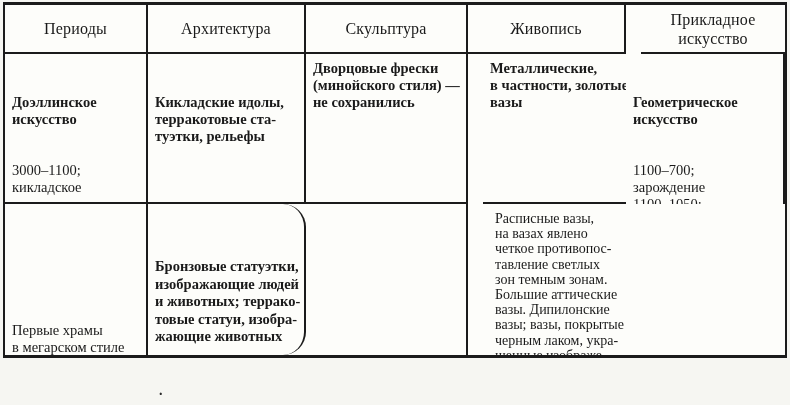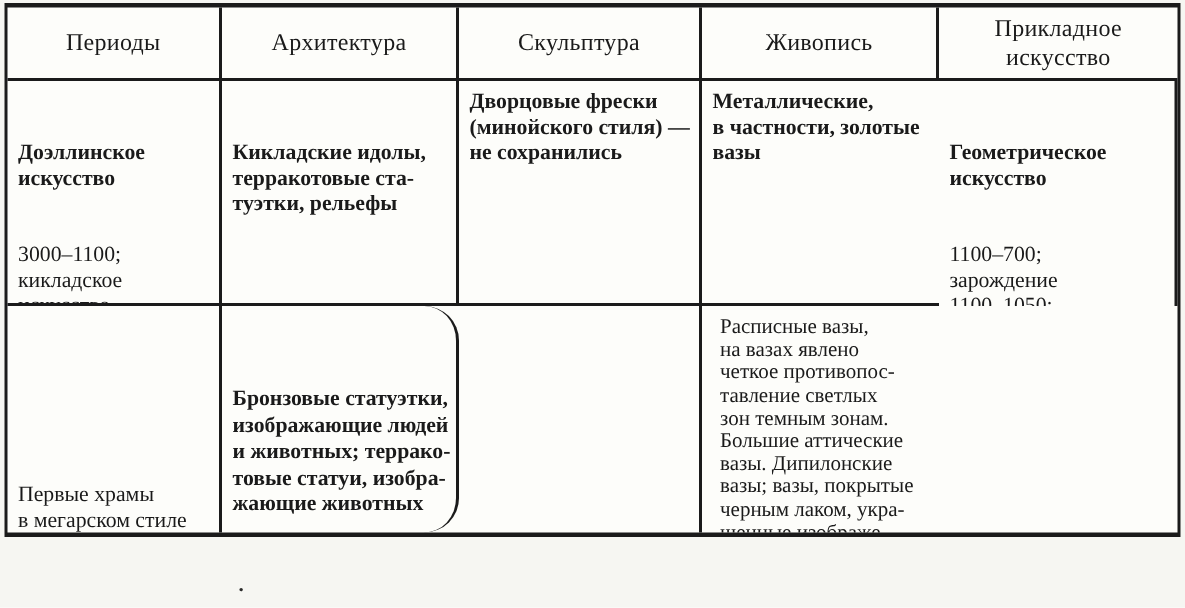--- a/index.html
+++ b/index.html
@@ -23,21 +23,21 @@
     grid-template-columns:143px 158px 162px 158px 1fr;
     grid-template-rows:49px 150px 1fr;
   }
   .c{
     box-sizing:border-box;
     border-right:2px solid #1b1b1b;
     border-bottom:2px solid #1b1b1b;
     overflow:hidden;
     position:relative;
   }
-  .c.last-col{border-right:none;}
+  .c.last-col{border-right:none;margin-left:15px;}
   .c.last-row{border-bottom:none;}
   .hdr{
     display:flex;align-items:center;justify-content:center;
     text-align:center;
     font-size:16px;line-height:19px;
     white-space:pre-line;
     letter-spacing:0.2px;
   }
   .body{
     font-size:14.5px;

